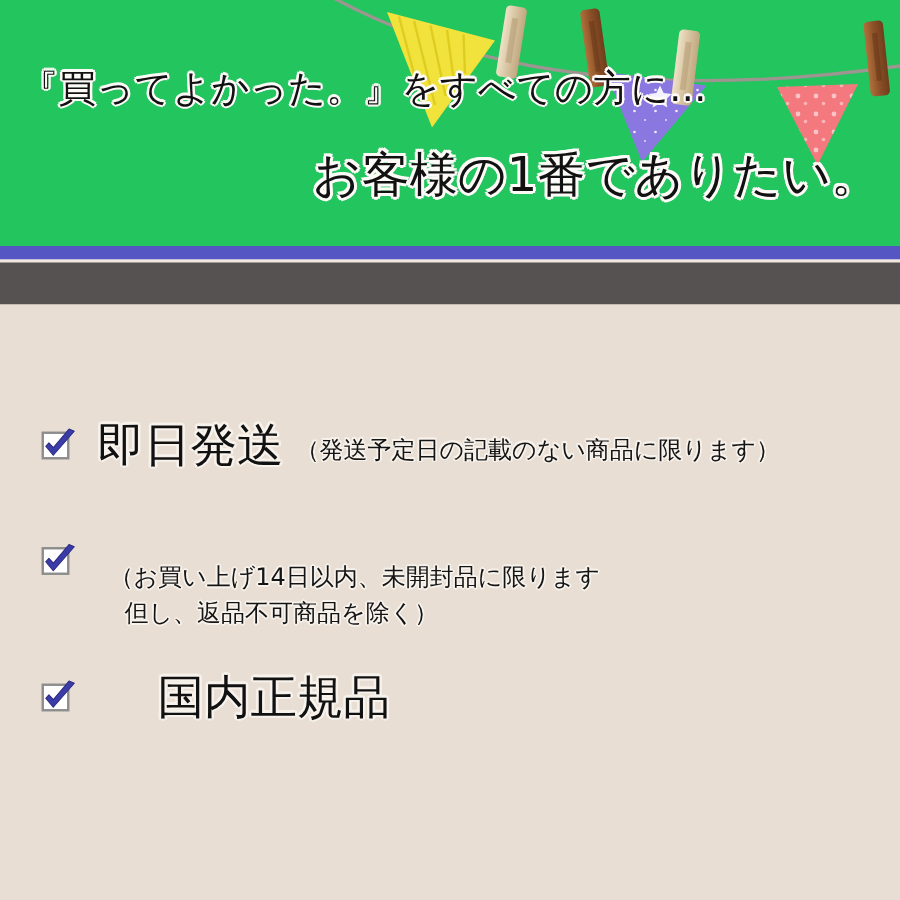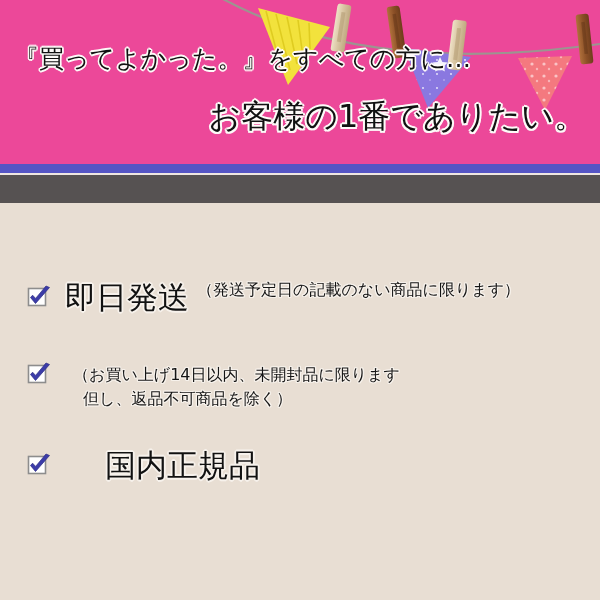--- a/index.html
+++ b/index.html
@@ -18,21 +18,21 @@
     overflow: hidden;
     background: #e8ded3;
   }
 
   
   .hero {
     position: absolute;
     left: 0; top: 0;
     width: 600px;
     height: 164px;
-    background: #ec4899;
+    background: #22c55e;
     overflow: hidden;
   }
 
   .bunting {
     position: absolute;
     left: 0; top: 0;
     width: 600px;
     height: 120px;
     pointer-events: none;
   }
@@ -149,29 +149,30 @@
        0 1.7px 0 #f7f2ec, 0 -1.7px 0 #f7f2ec,
        1.3px 1.3px 0 #f7f2ec, -1.3px 1.3px 0 #f7f2ec,
        1.3px -1.3px 0 #f7f2ec, -1.3px -1.3px 0 #f7f2ec;
   }
 
   .feature-note {
     font-size: 16px;
     line-height: 24px;
     color: #141414;
     margin-left: 8px;
+    margin-top: 10px;
     white-space: nowrap;
     text-shadow:
        1.2px 0 0 #f7f2ec, -1.2px 0 0 #f7f2ec,
        0 1.2px 0 #f7f2ec, 0 -1.2px 0 #f7f2ec,
        0.9px 0.9px 0 #f7f2ec, -0.9px 0.9px 0 #f7f2ec,
        0.9px -0.9px 0 #f7f2ec, -0.9px -0.9px 0 #f7f2ec;
   }
   .feature-note.two-line {
-    margin-top: 8px;
+    margin-top: 18px;
   }
   .feature-note .nl2 {
     display: block;
     margin-left: 10px;
   }
 </style>
 </head>
 <body>
 
 <div id="page">

